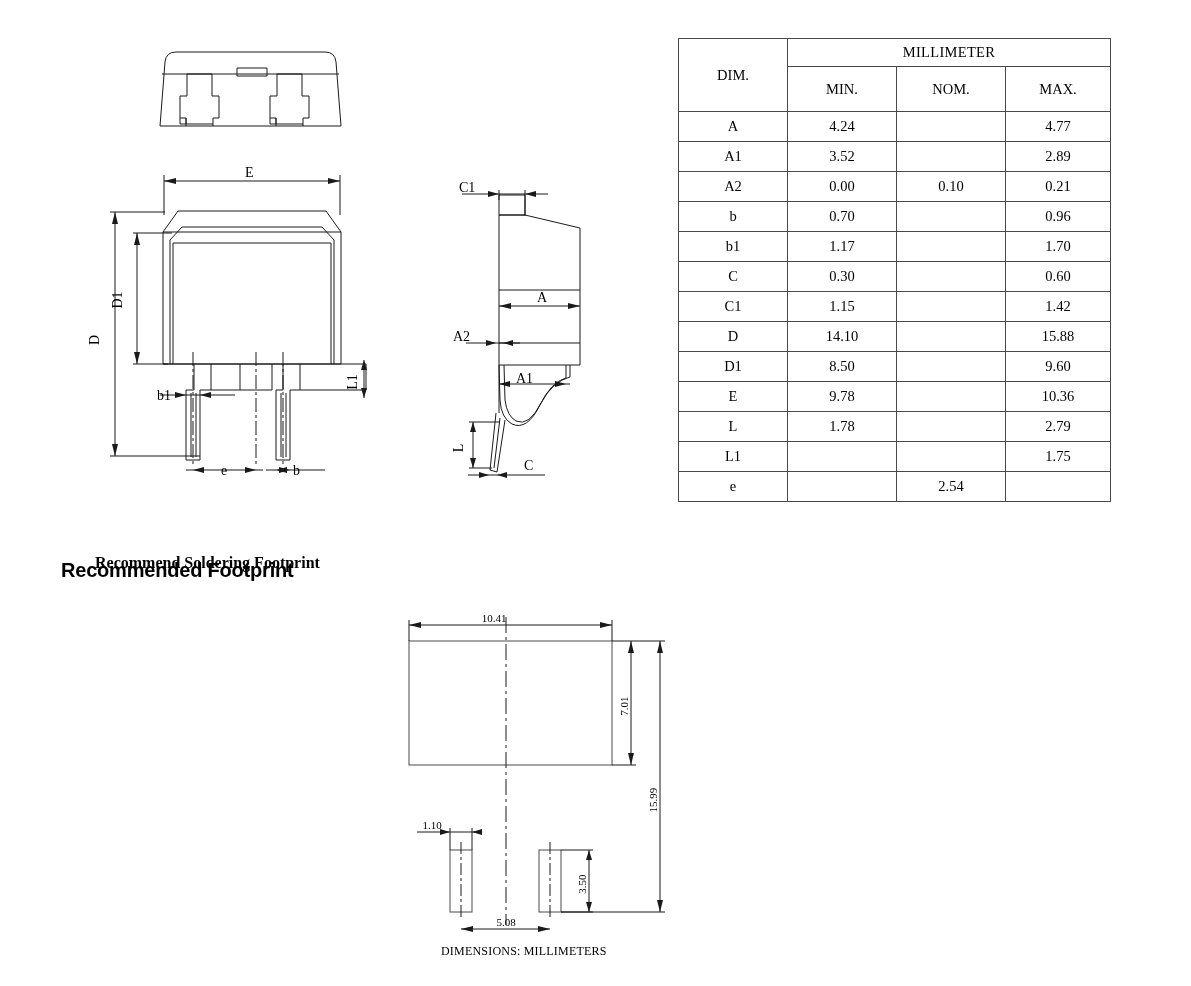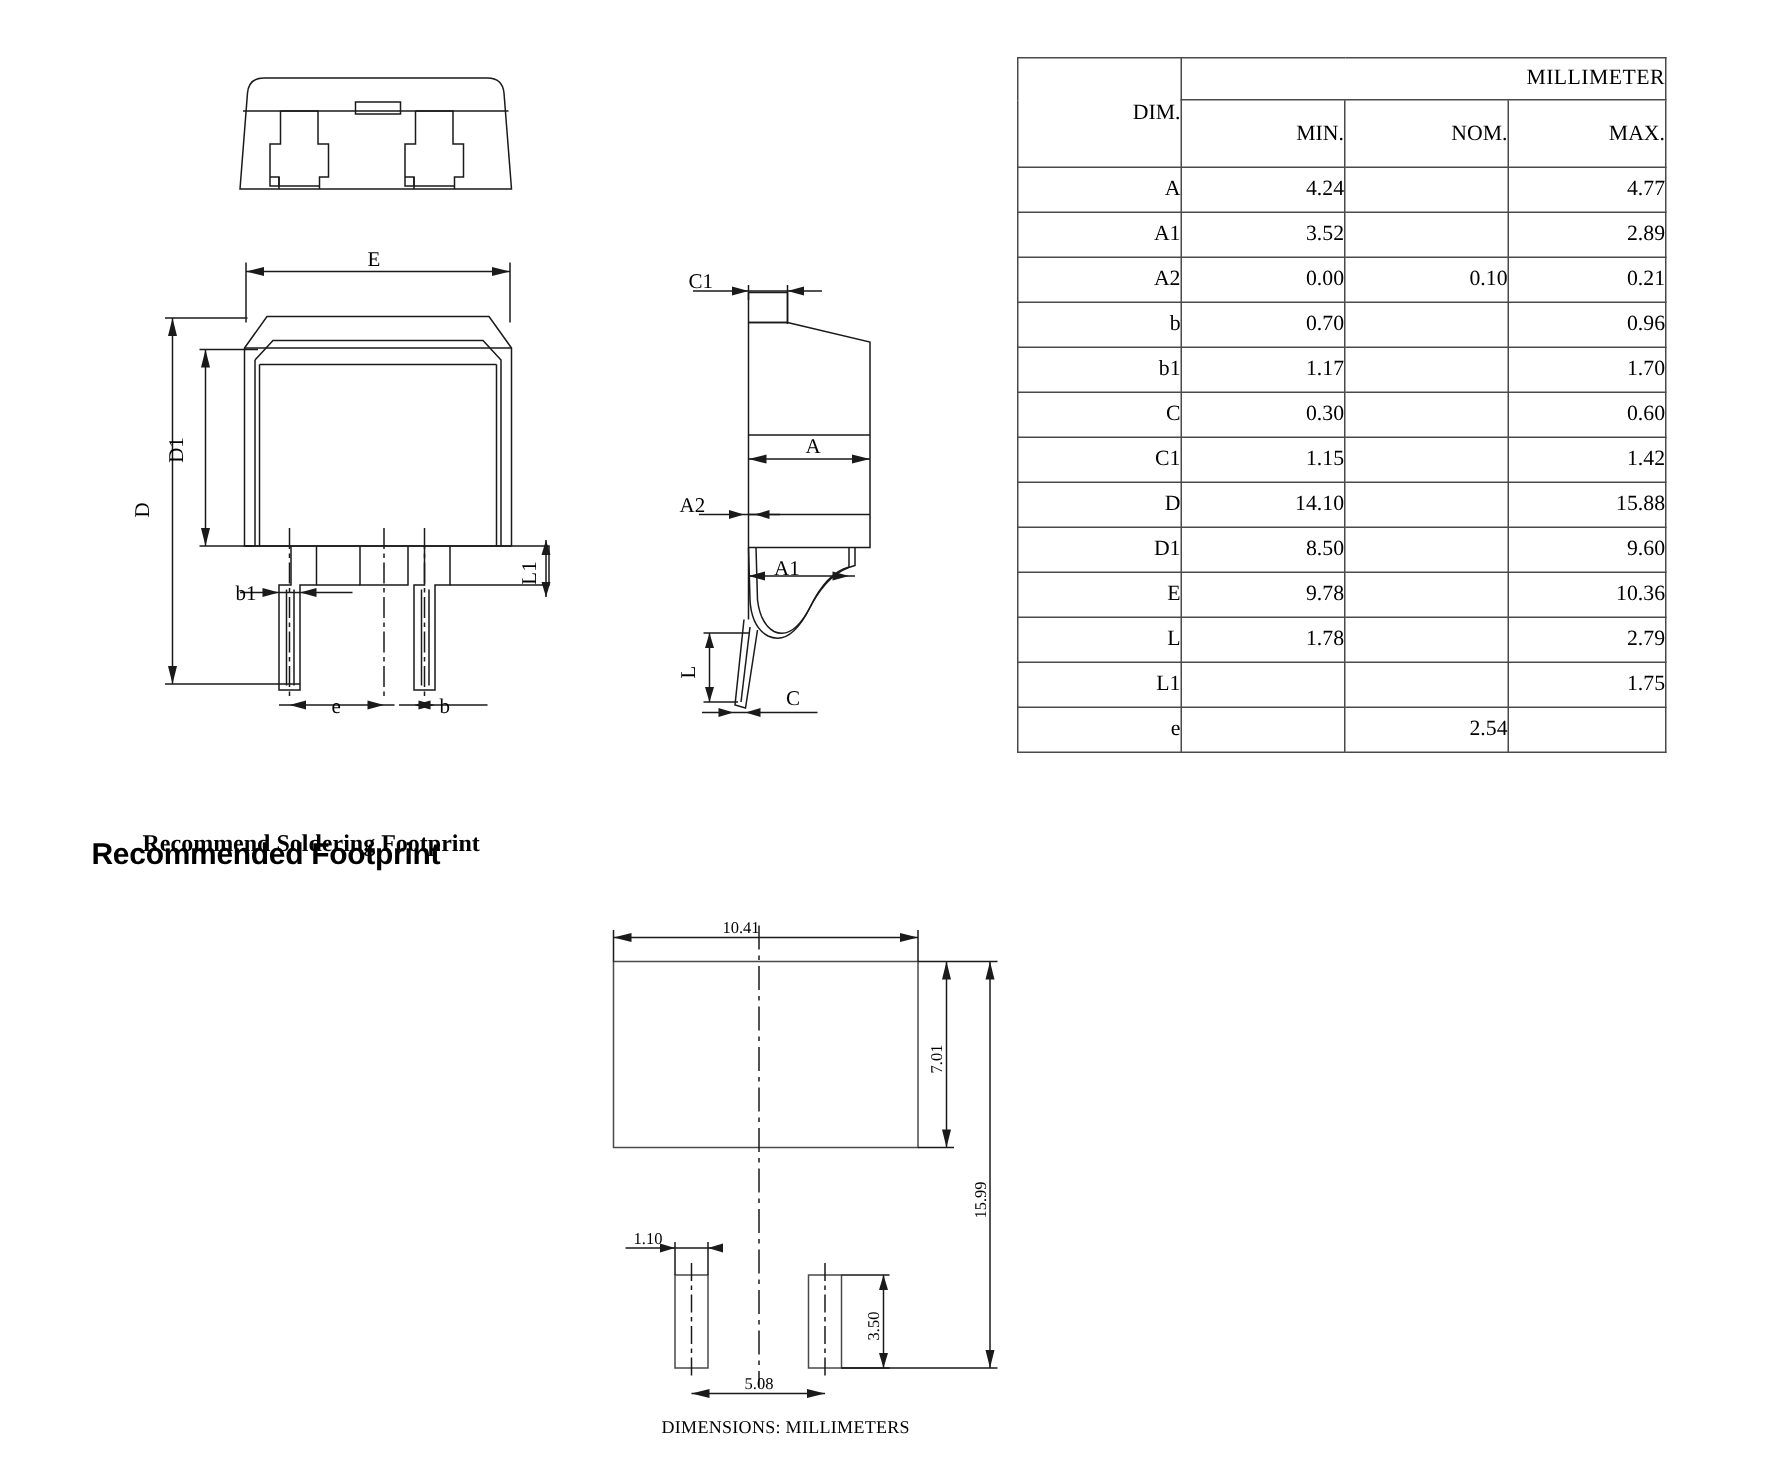--- a/index.html
+++ b/index.html
@@ -2,21 +2,21 @@
 <html><head>
 <meta charset="utf-8">
 <style>
   html,body{margin:0;padding:0;background:#ffffff;}
   body{width:1191px;height:986px;position:relative;overflow:hidden;
        font-family:"Liberation Serif",serif;color:#000;}
   .stage{position:absolute;left:0;top:0;width:1191px;height:986px;}
   svg{display:block;}
   .dimtbl{position:absolute;left:678px;top:38px;border-collapse:collapse;}
   .dimtbl td,.dimtbl th{border:1px solid #4a4a4a;font-weight:normal;
-      font-family:"Liberation Serif",serif;font-size:14.5px;text-align:right;
+      font-family:"Liberation Serif",serif;font-size:14.5px;text-align:center;
       color:#000;padding:0;}
   .dimtbl .hdrtop{height:28px;}
   .dimtbl .hdrsub{height:45px;}
   .dimtbl .bodyrow td{height:29px;}
   .c-dim{width:108px;}
   .c-min{width:108px;}
   .c-nom{width:108px;}
   .c-max{width:104px;}
   .h-title{font-size:15px;letter-spacing:.3px;}
   .fp-head-a{position:absolute;left:61px;top:559px;

